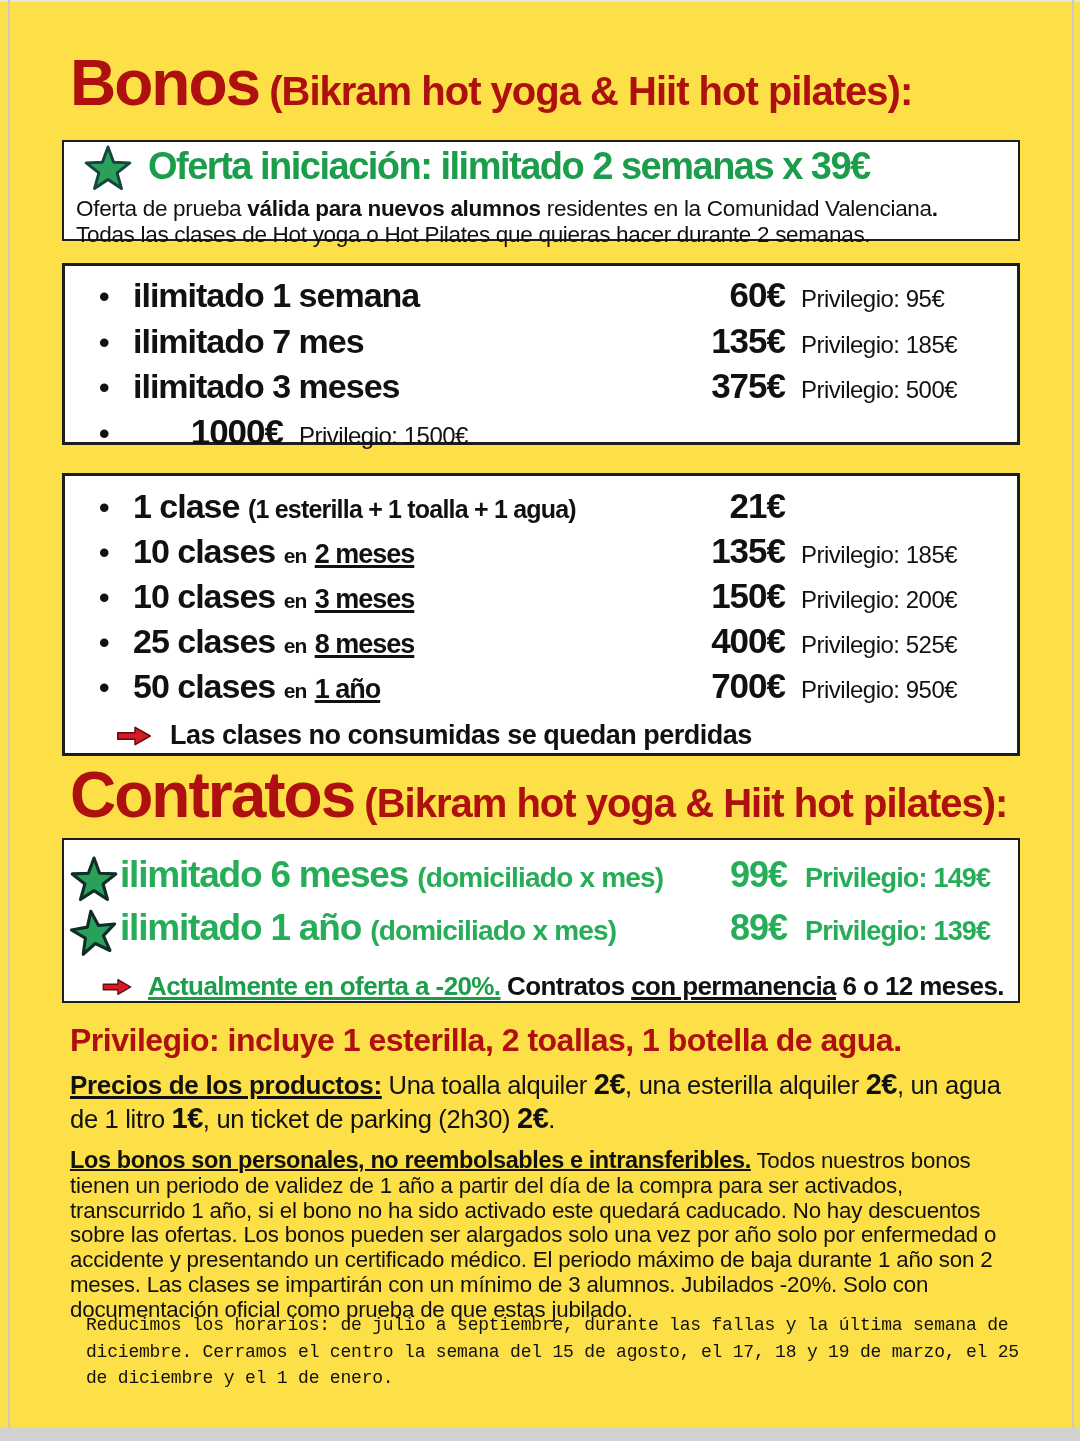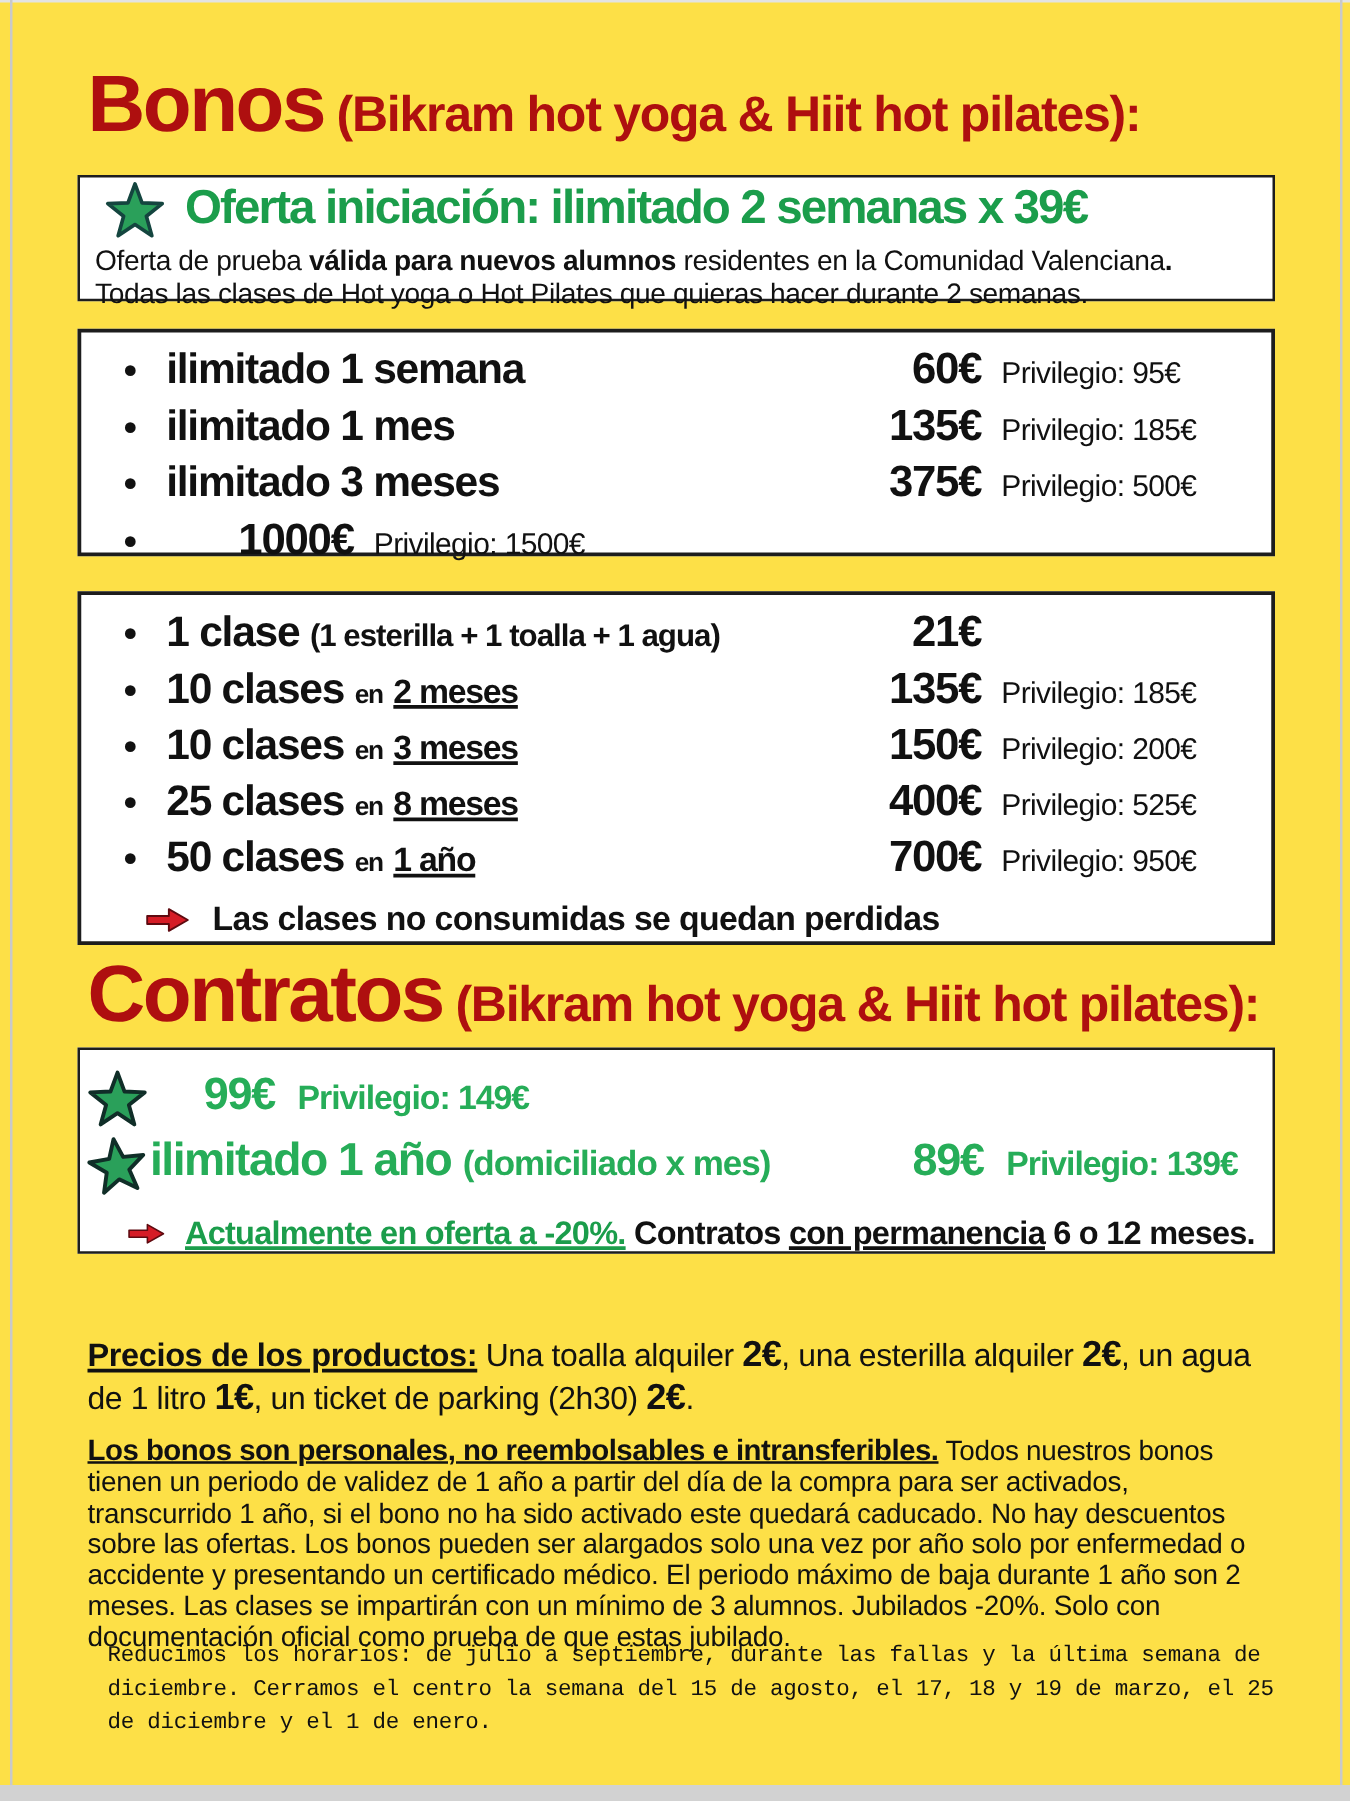--- a/index.html
+++ b/index.html
@@ -93,21 +93,21 @@
 
   <div class="box" id="ilimitado-box">
     <div class="prow">
       <span class="bullet">•</span>
       <span class="plabel">ilimitado 1 semana</span>
       <span class="pprice">60€</span>
       <span class="ppriv">Privilegio: 95€</span>
     </div>
     <div class="prow">
       <span class="bullet">•</span>
-      <span class="plabel">ilimitado 1 mes</span>
+      <span class="plabel">ilimitado 7 mes</span>
       <span class="pprice">135€</span>
       <span class="ppriv">Privilegio: 185€</span>
     </div>
     <div class="prow">
       <span class="bullet">•</span>
       <span class="plabel">ilimitado 3 meses</span>
       <span class="pprice">375€</span>
       <span class="ppriv">Privilegio: 500€</span>
     </div>
     <div class="prow">
@@ -156,38 +156,40 @@
     </div>
   </div>
 
   <h1 class="doc-title" id="contratos-title"><span class="big">Contratos</span><span class="sub"> (Bikram hot yoga &amp; Hiit hot pilates):</span></h1>
 
   <div class="box" id="contracts-box">
     <div class="krow">
       <svg class="staricon" width="52" height="50" viewBox="0 0 24 24">
         <path d="M12 1 L14.70 8.28 L22.46 8.60 L16.37 13.42 L18.47 20.90 L12 16.60 L5.53 20.90 L7.63 13.42 L1.54 8.60 L9.30 8.28 Z" fill="#2aa05a" stroke="#102e28" stroke-width="1.5" stroke-linejoin="round"></path>
       </svg>
+      <span class="klabel"><span>ilimitado 6 meses </span><span class="kparen">(domiciliado x mes)</span></span>
       <span class="kprice">99€</span>
       <span class="kpriv">Privilegio: 149€</span>
     </div>
     <div class="krow">
       <svg class="staricon" width="52" height="50" viewBox="0 0 24 24" style="transform:rotate(-8deg)">
         <path d="M12 1 L14.70 8.28 L22.46 8.60 L16.37 13.42 L18.47 20.90 L12 16.60 L5.53 20.90 L7.63 13.42 L1.54 8.60 L9.30 8.28 Z" fill="#2aa05a" stroke="#102e28" stroke-width="1.5" stroke-linejoin="round"></path>
       </svg>
       <span class="klabel"><span>ilimitado 1 año </span><span class="kparen">(domiciliado x mes)</span></span>
       <span class="kprice">89€</span>
       <span class="kpriv">Privilegio: 139€</span>
     </div>
     <div class="knote">
       <svg width="34" height="22" viewBox="0 0 34 24">
         <path d="M2 9 H18 V4 L32 12 L18 20 V15 H2 Z" fill="#d51c26" stroke="#5e0a10" stroke-width="1.4" stroke-linejoin="round"></path>
       </svg>
       <span><span class="green">Actualmente en oferta a -20%.</span><span> Contratos </span><span class="ul">con permanencia</span><span> 6 o 12 meses.</span></span>
     </div>
   </div>
 
+  <p class="privilege-line">Privilegio: incluye 1 esterilla, 2 toallas, 1 botella de agua.</p>
 
   <p class="precios"><span class="lead">Precios de los productos:</span><span> Una toalla alquiler </span><b>2€</b><span>, una esterilla alquiler </span><b>2€</b><span>, un agua de 1 litro </span><b>1€</b><span>, un ticket de parking (2h30) </span><b>2€</b><span>.</span></p>
 
   <p class="legal"><span class="lead">Los bonos son personales, no reembolsables e intransferibles.</span><span> Todos nuestros bonos tienen un periodo de validez de 1 año a partir del día de la compra para ser activados, transcurrido 1 año, si el bono no ha sido activado este quedará caducado. No hay descuentos sobre las ofertas. Los bonos pueden ser alargados solo una vez por año solo por enfermedad o accidente y presentando un certificado médico. El periodo máximo de baja durante 1 año son 2 meses. Las clases se impartirán con un mínimo de 3 alumnos. Jubilados -20%. Solo con documentación oficial como prueba de que estas jubilado.</span></p>
 
   <p class="horarios">Reducimos los horarios: de julio a septiembre, durante las fallas y la última semana de diciembre. Cerramos el centro la semana del 15 de agosto, el 17, 18 y 19 de marzo, el 25 de diciembre y el 1 de enero.</p>
 </div>
 
 </body></html>

